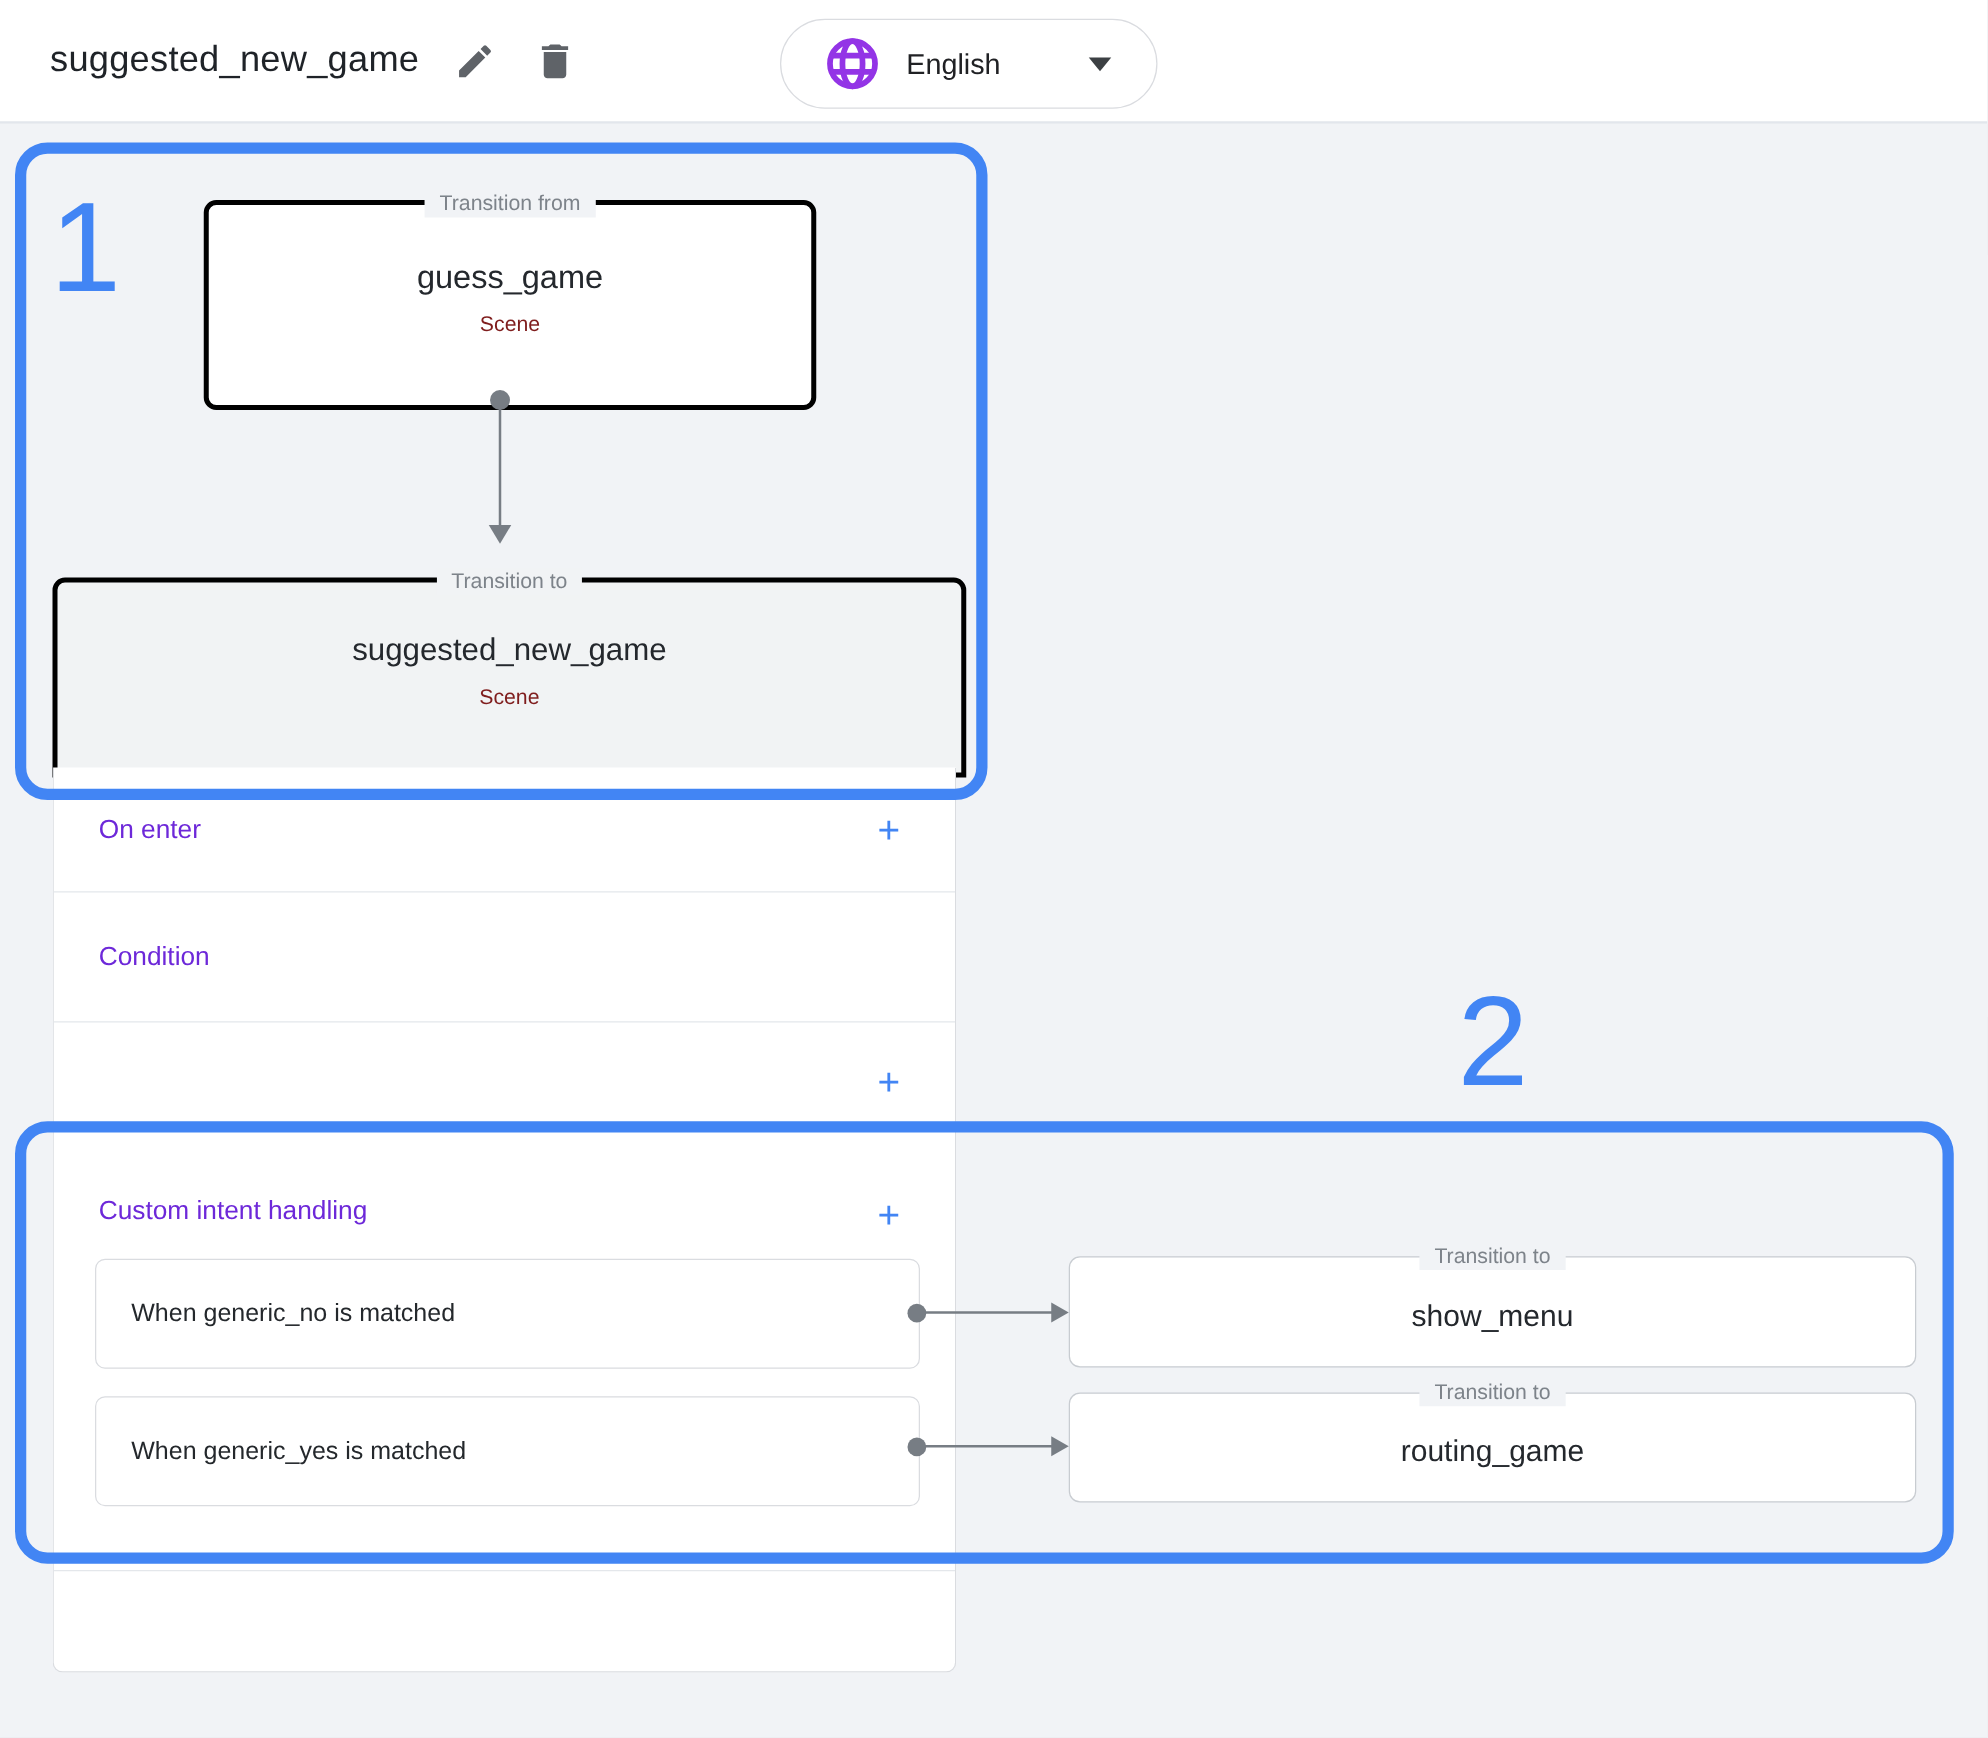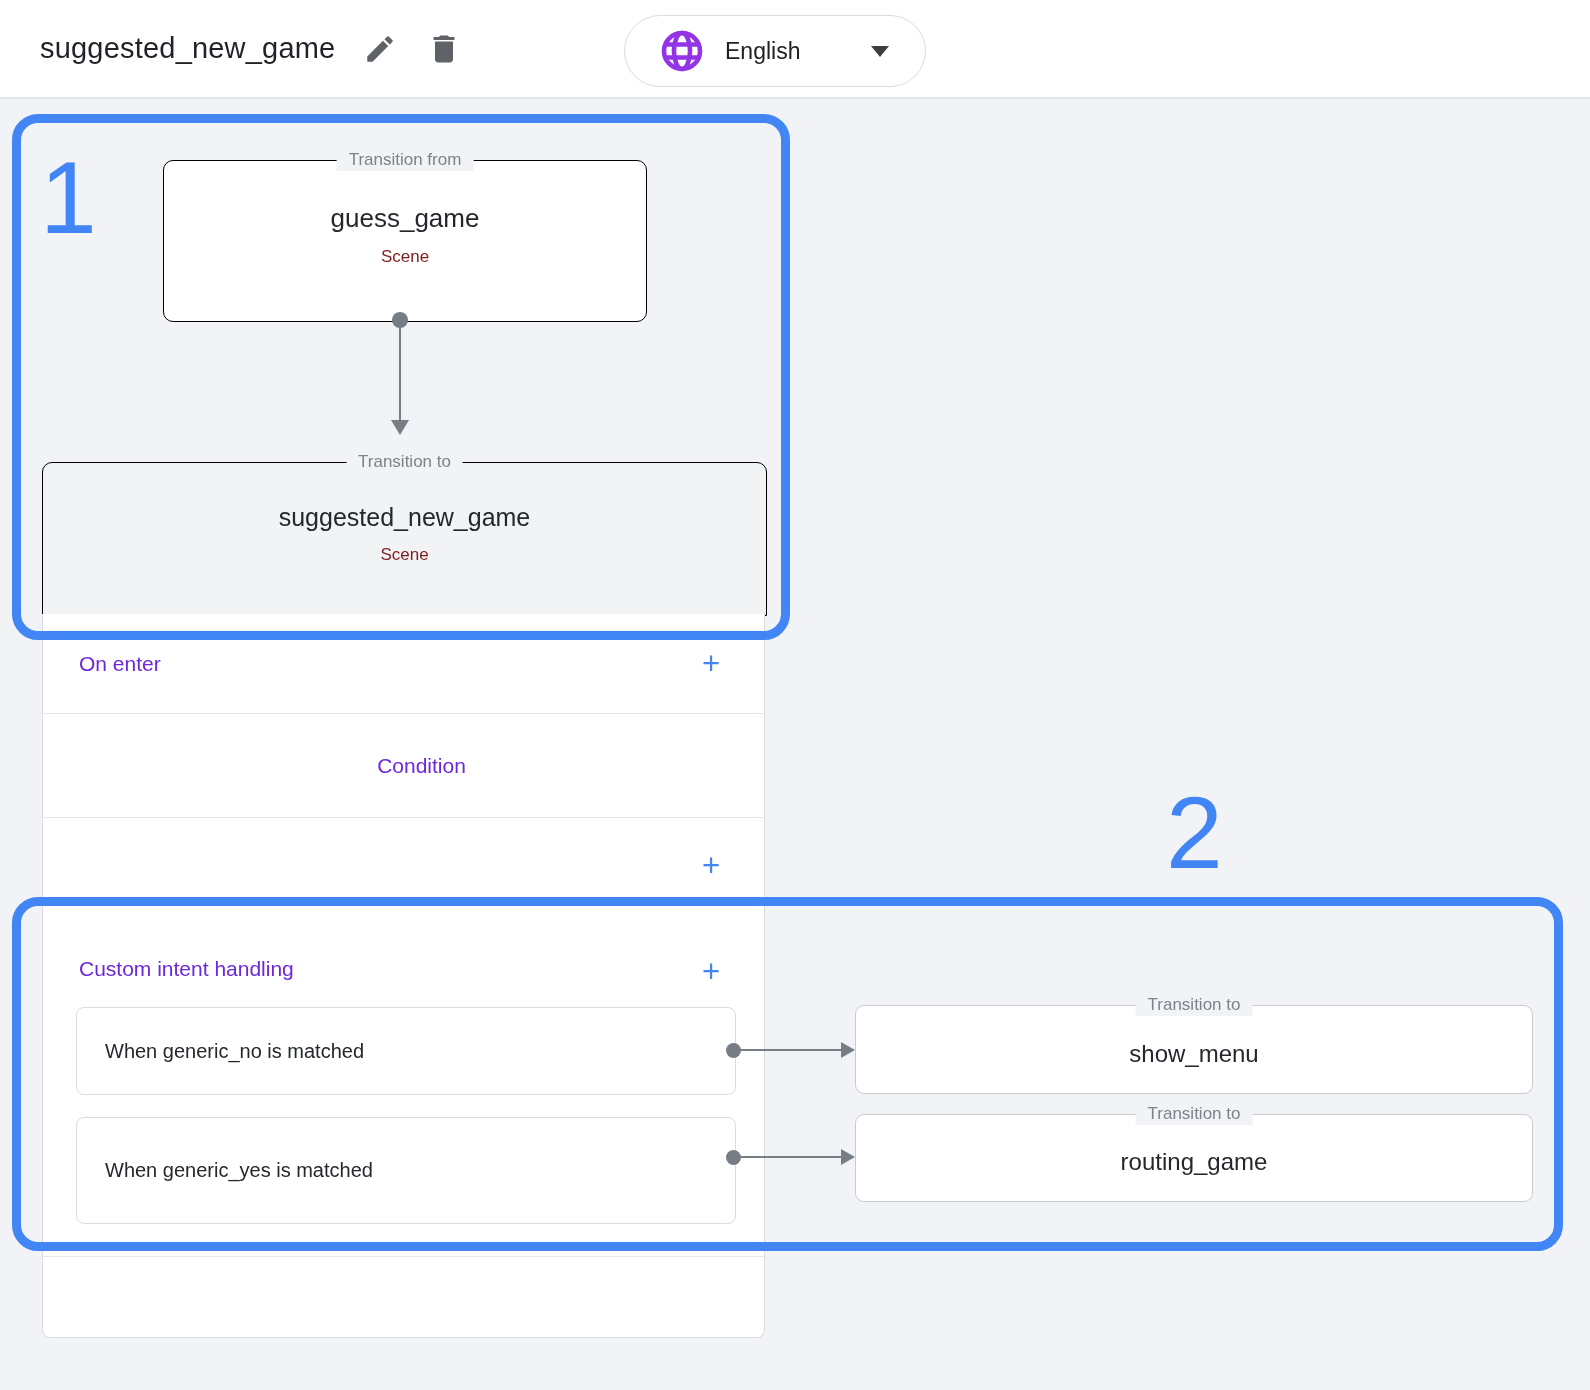--- a/index.html
+++ b/index.html
@@ -12,21 +12,21 @@
   .hicon{width:38px;height:38px;margin-left:26px;display:flex;align-items:center;justify-content:center;cursor:pointer;}
   .lang-pill{position:absolute;left:624px;top:15px;width:300px;height:70px;background:#fff;
              border:1px solid #dadce0;border-radius:38px;display:flex;align-items:center;}
   .lang-pill .globe{margin-left:34px;}
   .lang-label{margin-left:20px;font-size:23px;color:#202124;}
   .caret{position:absolute;right:36px;width:0;height:0;border-left:9px solid transparent;
          border-right:9px solid transparent;border-top:11px solid #3c4043;}
   
   .canvas{position:absolute;left:0;top:99px;width:1590px;height:1291px;}
   
-  .fbox{position:absolute;background:#fff;border:1px solid #000000;border-radius:10px;}
+  .fbox{position:absolute;background:#fff;border:4px solid #000000;border-radius:10px;}
   .legend{position:absolute;top:-12px;left:50%;transform:translateX(-50%);padding:0 12px;
           font-size:17px;color:#7d838a;background:#f1f3f6;white-space:nowrap;line-height:22px;}
   .fbox .body{position:absolute;inset:0;display:flex;flex-direction:column;align-items:center;
               justify-content:center;gap:13px;}
   .scene-name{font-size:26px;color:#24282d;}
   .scene-type{font-size:17px;color:#7f1d1d;}
   
   .dot{position:absolute;width:16px;height:16px;border-radius:50%;background:#777d84;}
   .vline{position:absolute;width:2px;background:#777d84;}
   .hline{position:absolute;height:2px;background:#777d84;}
@@ -117,33 +117,33 @@
       </div>
     </div>
 
     <div class="panel">
 
       <div class="row rowflex" style="top:0;height:100px;">
         <span class="row-label">On enter</span>
         <span class="plus" style="top:35px;">+</span>
       </div>
 
-      <div class="row rowflex" style="top:100px;height:104px;justify-content:center;">
+      <div class="row rowflex" style="top:100px;height:104px;">
         <span class="row-label">Condition</span>
         <span class="plus" style="top:137px;">+</span>
       </div>
 
 
       <div class="row" style="top:305px;height:338px;">
         <span class="row-label" style="top:38px;">Custom intent handling</span>
         <span class="plus" style="top:38px;">+</span>
         <div class="card" style="top:88px;">
           <span>When generic_no is matched</span>
         </div>
-        <div class="card" style="top:198px;height:107px;">
+        <div class="card" style="top:198px;height:88px;">
           <span>When generic_yes is matched</span>
         </div>
       </div>
 
     </div>
 
     <div class="tbox" style="top:906px;height:89px;">
       <span class="legend">Transition to</span>
       <div class="body">
           <span class="scene-name">show_menu</span>

